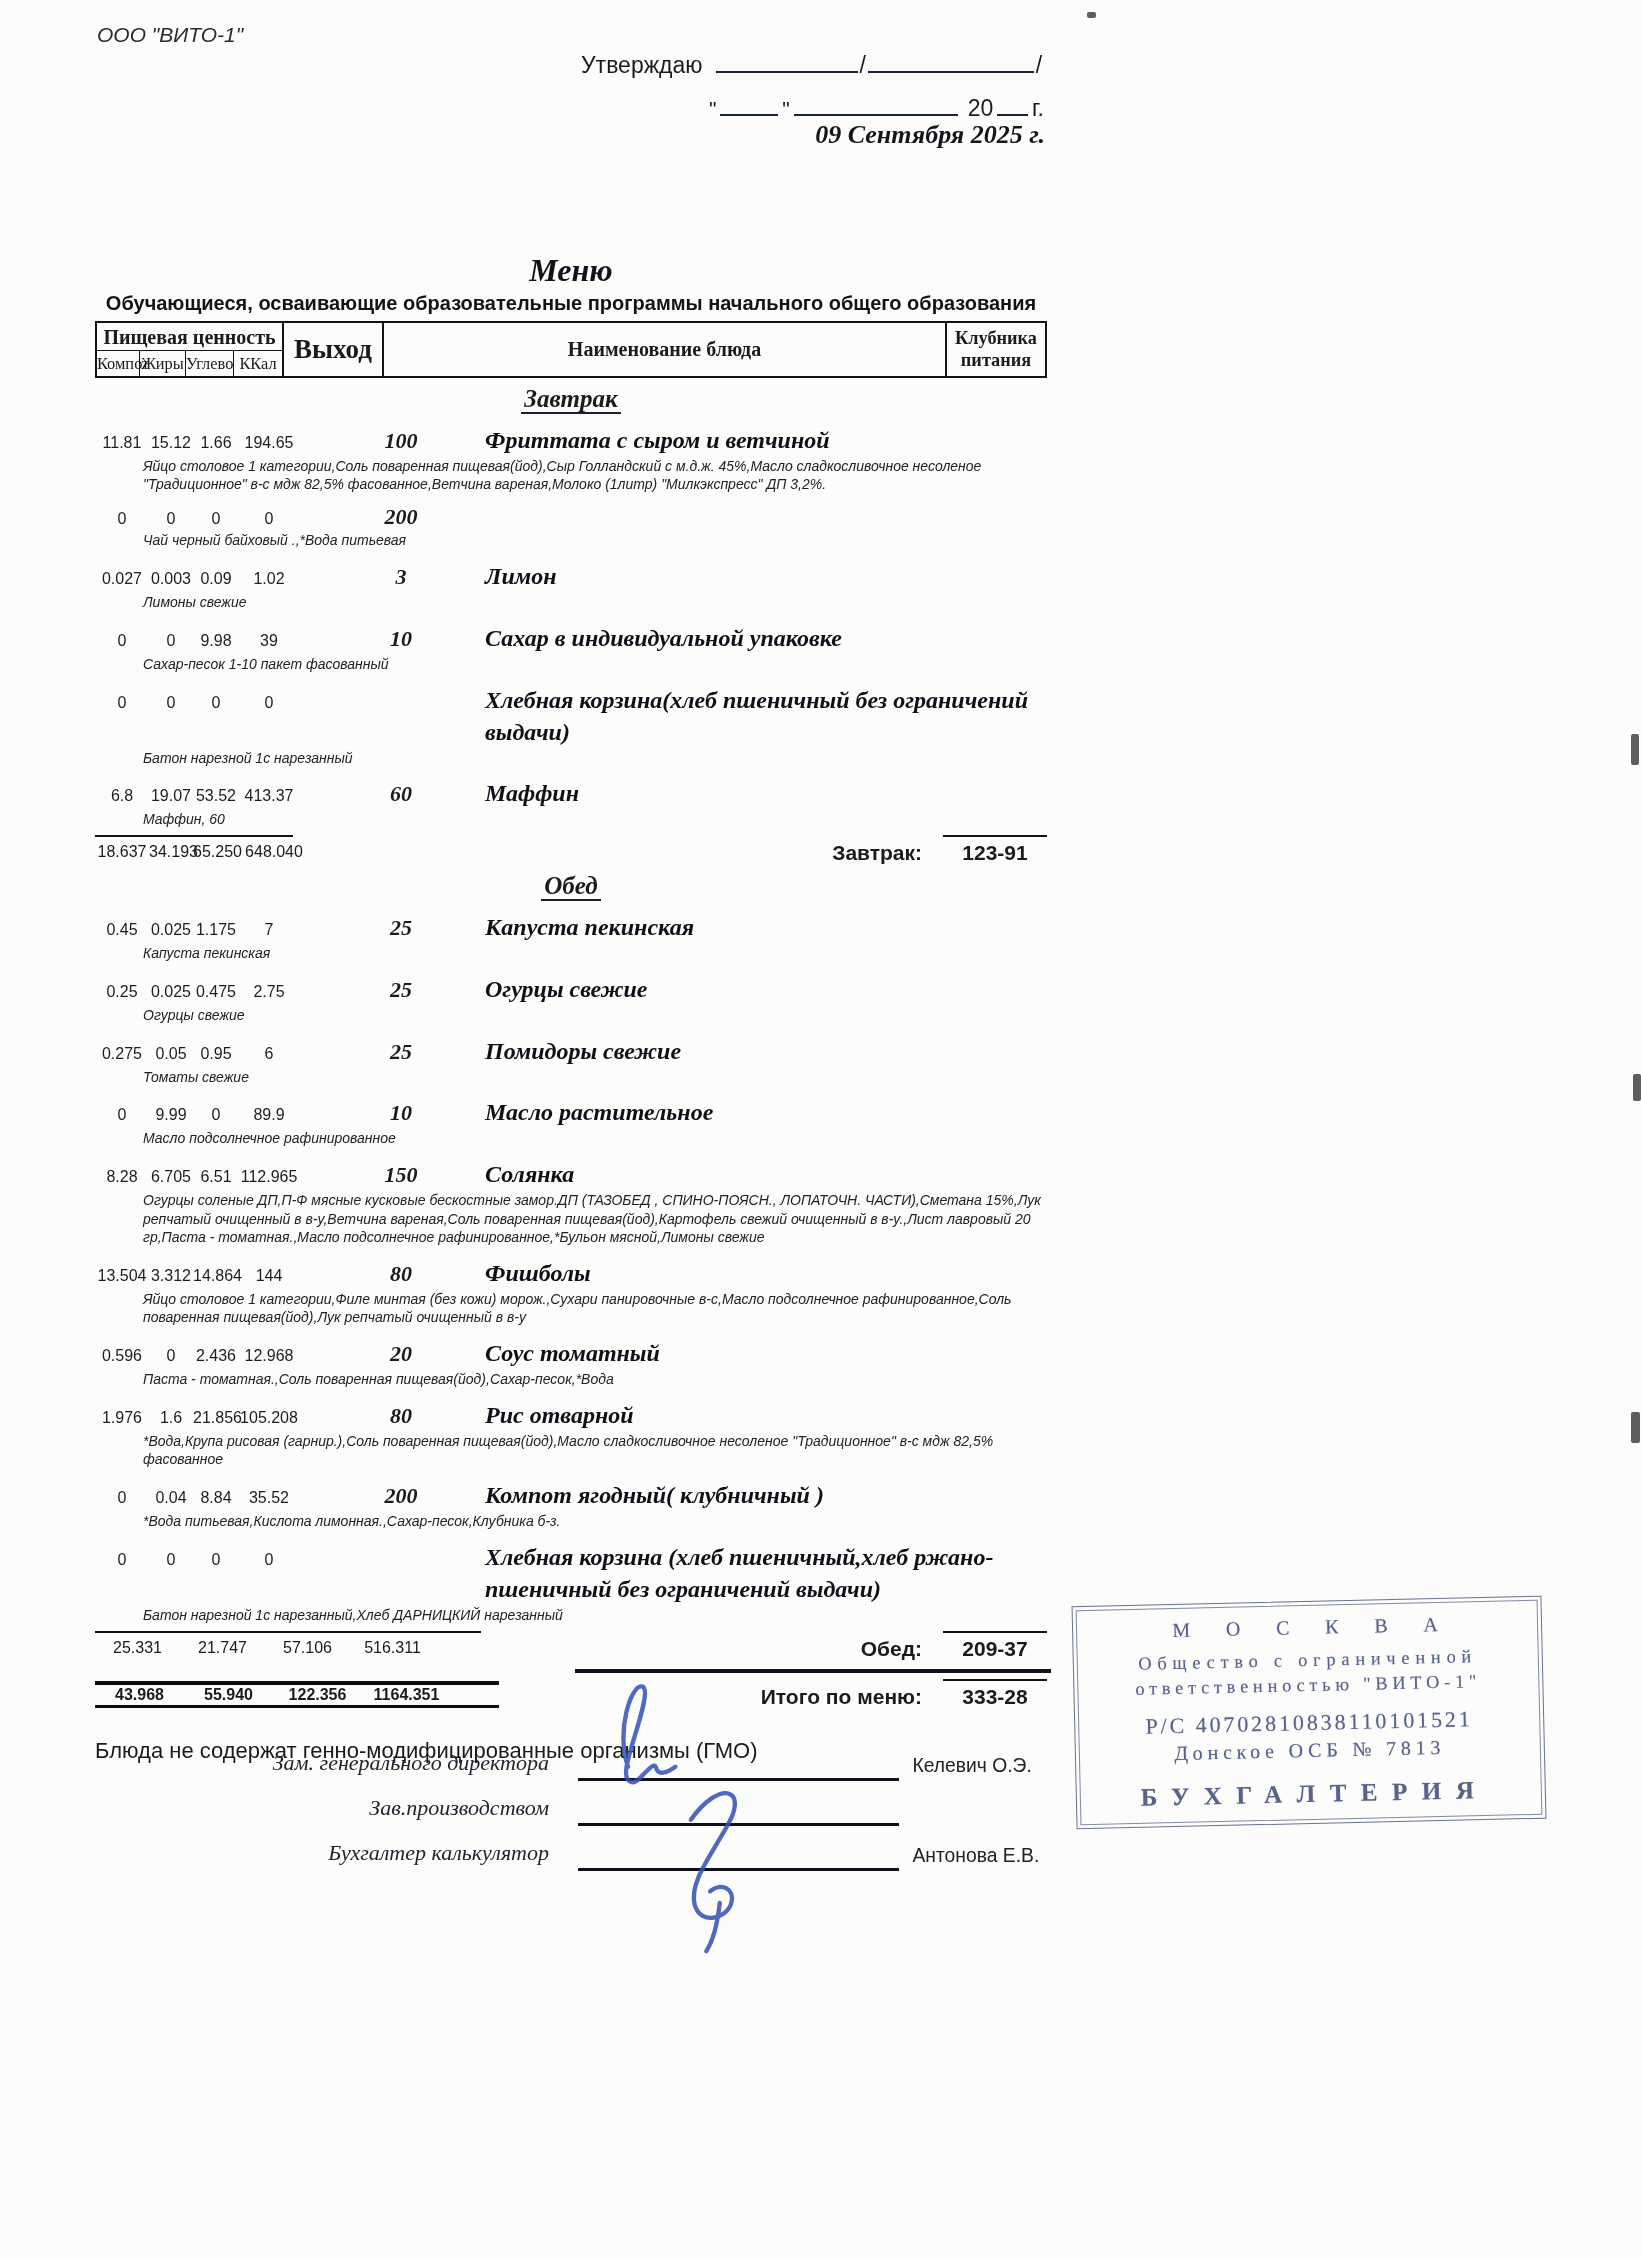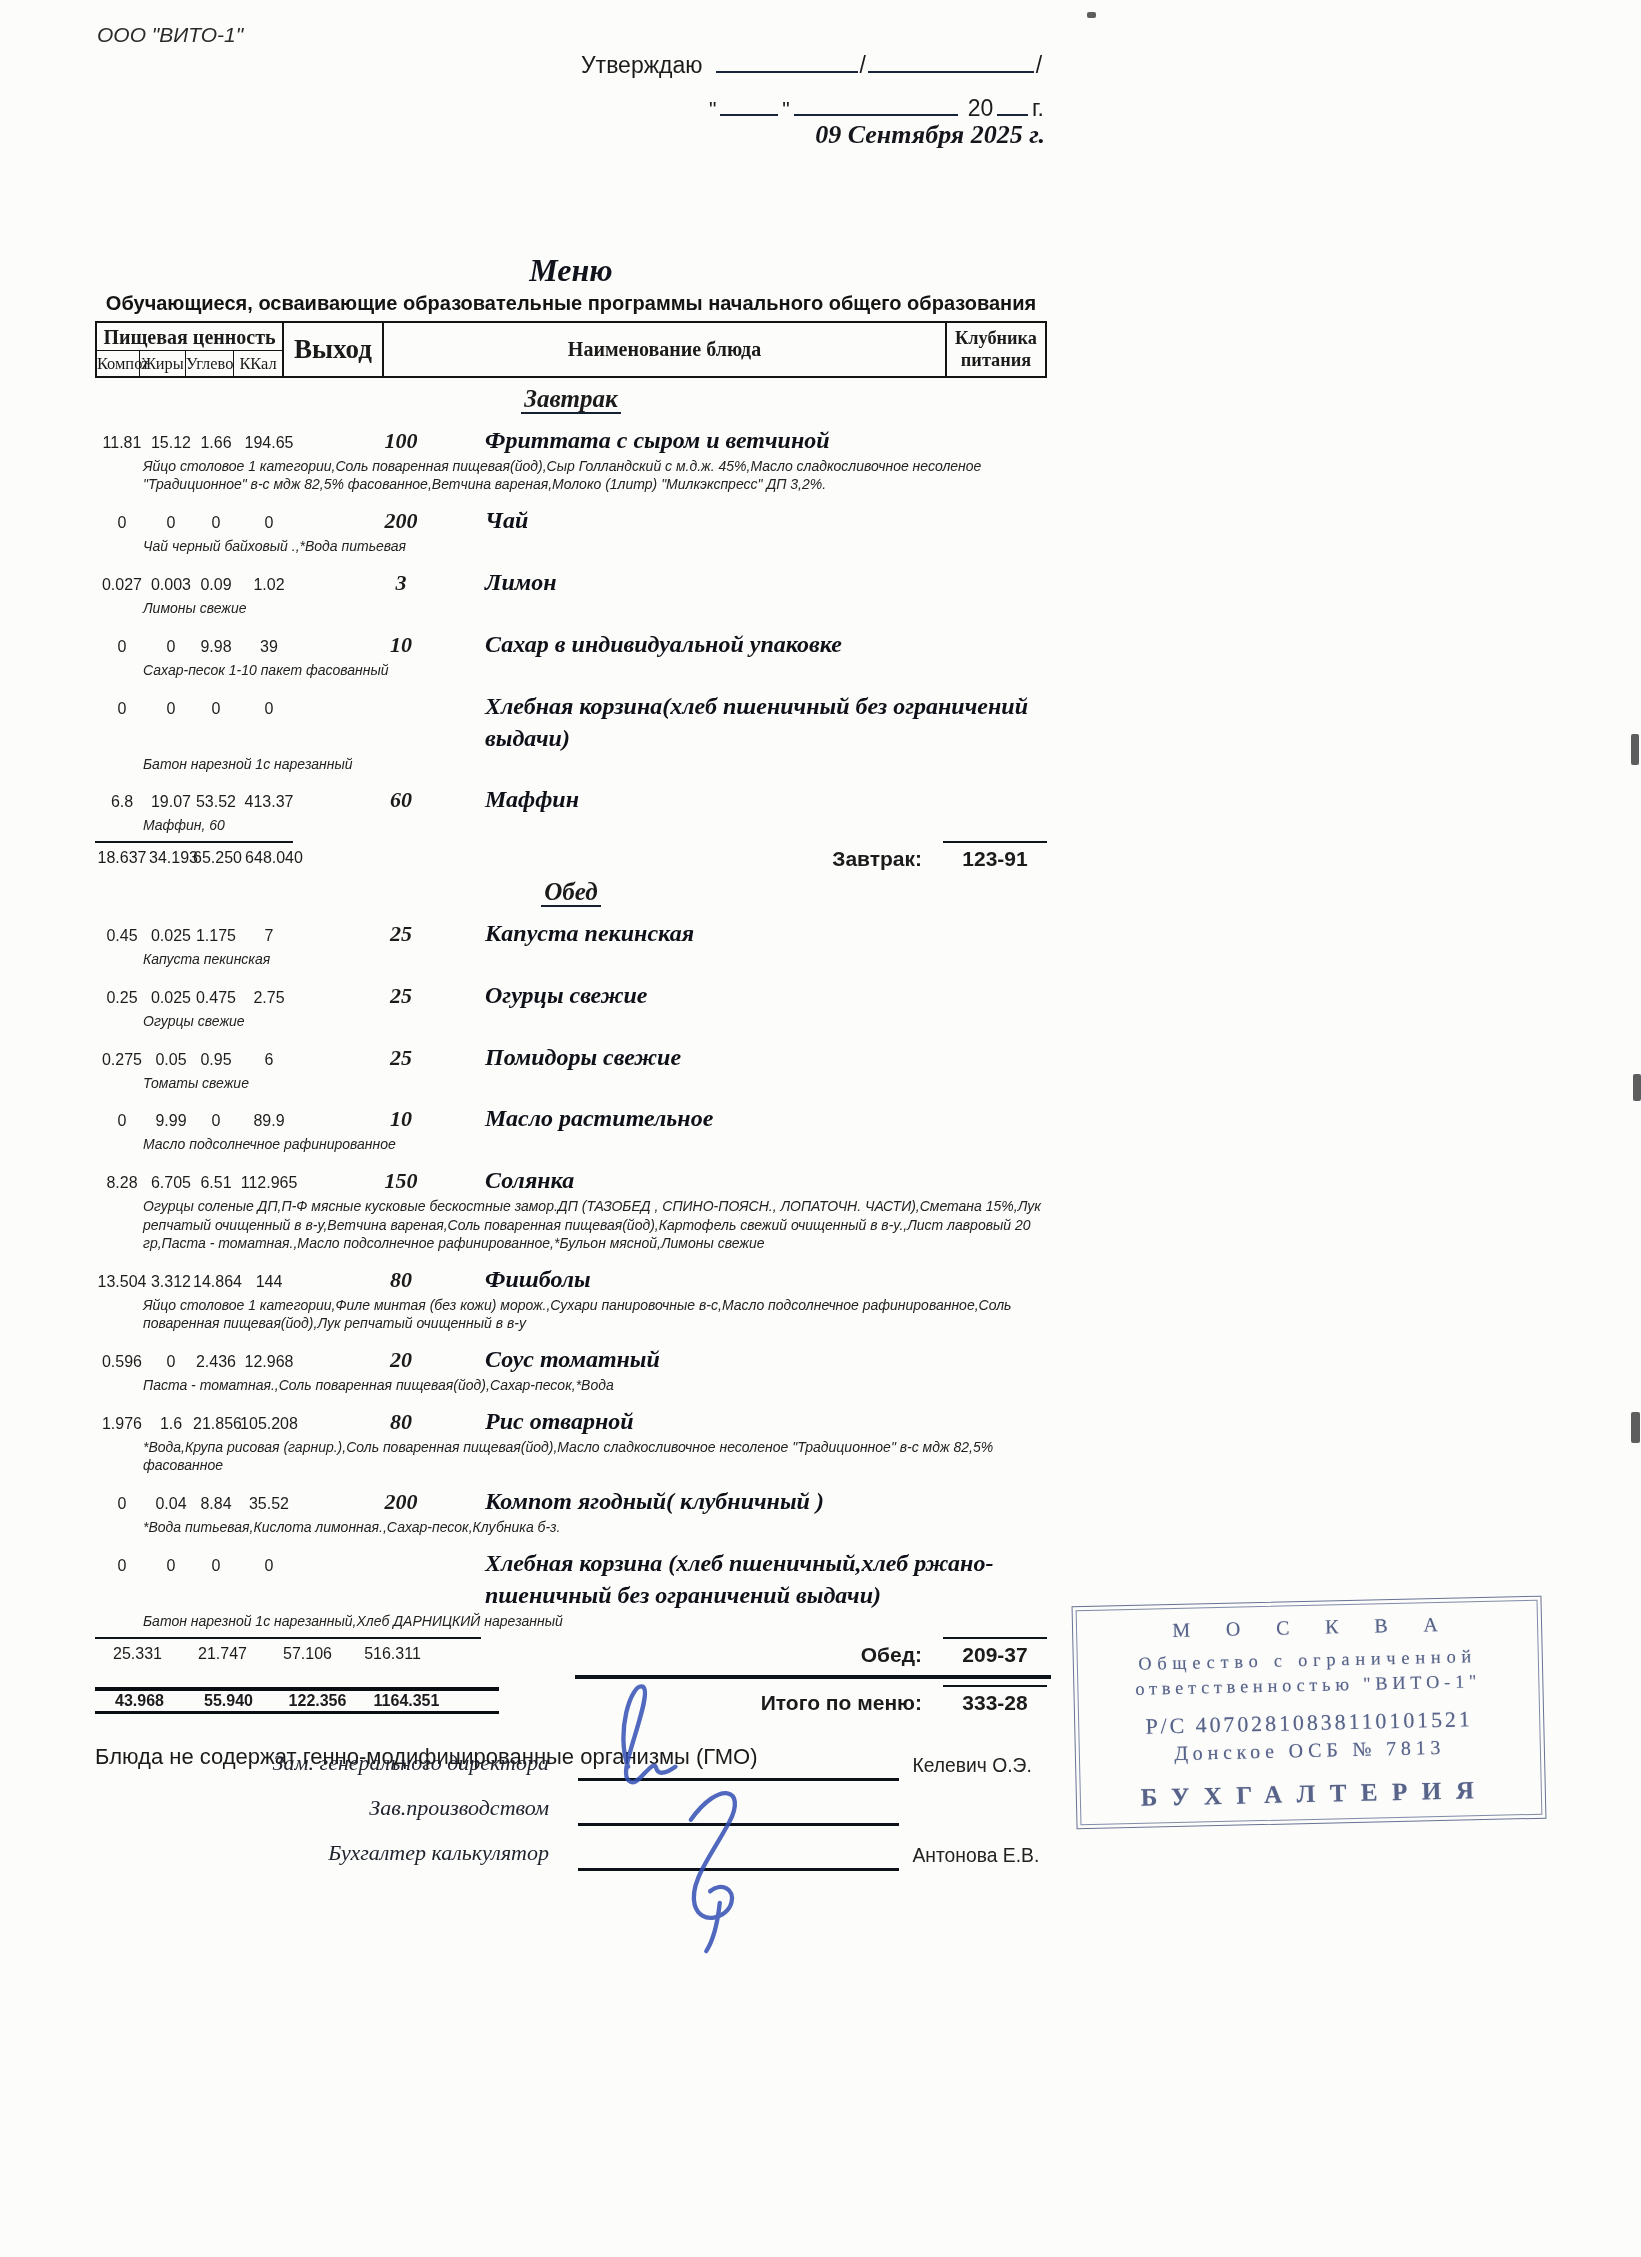--- a/index.html
+++ b/index.html
@@ -160,21 +160,20 @@
       <span class="dish">Фриттата с сыром и ветчиной</span>
     </div>
     <div class="ingr">Яйцо столовое 1 категории,Соль поваренная пищевая(йод),Сыр Голландский с м.д.ж. 45%,Масло сладкосливочное несоленое "Традиционное" в-с мдж 82,5% фасованное,Ветчина вареная,Молоко (1литр) "Милкэкспресс" ДП  3,2%.</div>
 
     <div class="item">
       <span class="v vp">0</span>
       <span class="v vf">0</span>
       <span class="v vc">0</span>
       <span class="v vk">0</span>
       <span class="portion">200</span>
-      <span class="dish">Чай</span>
     </div>
     <div class="ingr">Чай черный байховый .,*Вода питьевая</div>
 
     <div class="item">
       <span class="v vp">0.027</span>
       <span class="v vf">0.003</span>
       <span class="v vc">0.09</span>
       <span class="v vk">1.02</span>
       <span class="portion">3</span>
       <span class="dish">Лимон</span>

